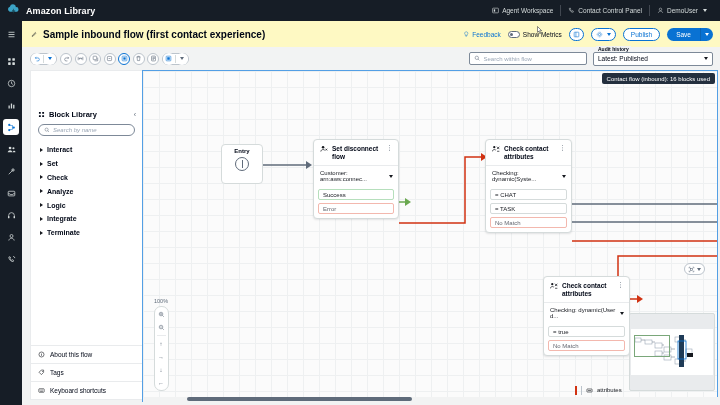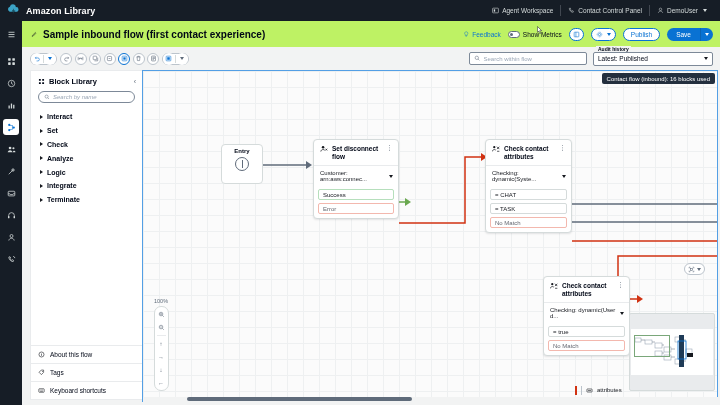--- a/index.html
+++ b/index.html
@@ -35,21 +35,21 @@
     width:16px; height:16px; margin-bottom:6px; display:flex;
     align-items:center; justify-content:center; color:#d5dbdb; border-radius:3px;
   }
   .rail-ico.ham { margin-bottom:11px; }
   .rail-ico.active { background:#ffffff; color:#0972d3; }
   .rail-ico svg { width:9px; height:9px; display:block; }
 
   
   .flowhead {
     position:absolute; top:21px; left:22px; width:698px; height:26px;
-    background:#bef264; display:flex; align-items:center;
+    background:#fef9c3; display:flex; align-items:center;
   }
   .flow-title { display:flex; align-items:center; gap:5px; padding-left:9px; }
   .flow-title .t { font-size:10px; font-weight:bold; color:#000716; }
   .flow-head-right { margin-left:auto; display:flex; align-items:center; gap:7px; padding-right:7px; }
   .lnk { display:flex; align-items:center; gap:2.5px; color:#0972d3; font-size:6.5px; }
   .toggle-row { display:flex; align-items:center; gap:3px; font-size:6.5px; color:#000716; }
   .toggle { width:12px; height:7px; border-radius:4px; background:#ffffff; border:1px solid #5f6b7a; position:relative; }
   .toggle::after{content:"";position:absolute;left:1px;top:1px;width:3.6px;height:3.6px;border-radius:50%;background:#5f6b7a;}
   .ibtn {
     height:13px; min-width:13px; border:1px solid #0972d3; border-radius:7px;
@@ -93,21 +93,21 @@
   .audit-sel { height:14px; border:1px solid #7d8998; border-radius:2px; background:#fff;
                display:flex; align-items:center; padding:0 4px; font-size:6.5px; color:#000716; }
   .audit-sel .cr{ margin-left:auto; }
 
   
   .library {
     position:absolute; top:70px; left:30px; width:112px; height:330px;
     background:#fff; border:1px solid #e9ebed; border-right:none;
     display:flex; flex-direction:column;
   }
-  .lib-head { display:flex; align-items:center; gap:4px; padding:6px 6px 4px 7px; }
+  .lib-head { display:flex; align-items:center; gap:4px; padding:6px 6px 4px 7px;margin-top:33px; }
   .lib-head .t { font-size:7.5px; font-weight:bold; color:#000716; }
   .lib-head .col { margin-left:auto; color:#5f6b7a; font-size:7px; }
   .lib-search {
     margin:1px 7px 7px 7px; height:12px; border:1px solid #7d8998; border-radius:6px;
     background:#fff; display:flex; align-items:center; gap:3px; padding:0 5px;
     color:#9ba7b6; font-size:6px; font-style:italic;
   }
   .lib-cat { display:flex; align-items:center; gap:4px; padding:3.4px 7px 3.4px 9px; font-size:7px;
              font-weight:bold; color:#000716; }
   .tri { width:0;height:0;border-top:2.8px solid transparent;border-bottom:2.8px solid transparent;

